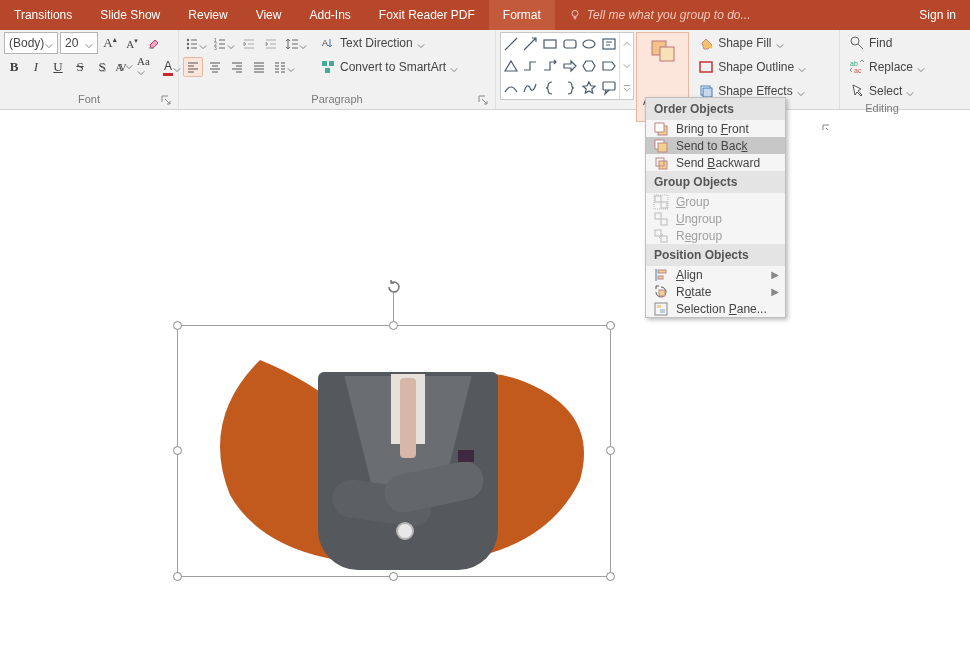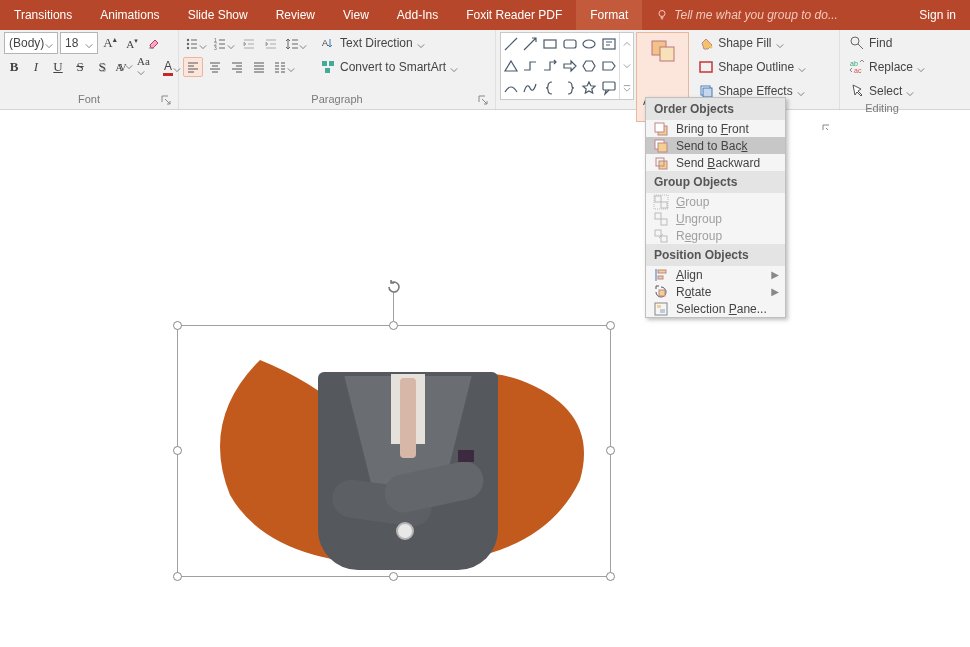--- a/index.html
+++ b/index.html
@@ -85,21 +85,20 @@
 .watch { position: absolute; left: 78px; top: 150px; width: 18px; height: 18px; border-radius: 50%; background: #e8e8e8; border: 2px solid #b5b5b5; }
 .pocket { position: absolute; right: 24px; top: 78px; width: 16px; height: 12px; background: #3d2a3f; }
 
 .txt-icon { font-family: "Segoe UI"; font-size: 13px; color: #444; }
 </style>
 </head>
 <body>
 
 <div class="tab-strip">
   <div class="tab">Transitions</div>
-  <div class="tab">Animations</div>
   <div class="tab">Slide Show</div>
   <div class="tab">Review</div>
   <div class="tab">View</div>
   <div class="tab">Add-Ins</div>
   <div class="tab">Foxit Reader PDF</div>
   <div class="tab active">Format</div>
   <div class="tell-me">
     <svg viewBox="0 0 16 16">
         <circle cx="8" cy="6" r="4" fill="none" stroke="#f3c9bd" stroke-width="1.3"></circle>
         <path d="M6 11h4M6.5 13h3" stroke="#f3c9bd" stroke-width="1.3"></path>
@@ -115,21 +114,21 @@
     <div class="group-body">
       <div class="col" style="gap:3px">
         <div class="row">
           <div class="combo" style="width:54px">
               <span>(Body)</span>
               <span class="caret"><svg viewBox="0 0 10 10">
                   <path d="M1 3l4 4 4-4"></path>
                 </svg></span>
             </div>
           <div class="combo" style="width:38px">
-              <span>18</span>
+              <span>20</span>
               <span class="caret"><svg viewBox="0 0 10 10">
                   <path d="M1 3l4 4 4-4"></path>
                 </svg></span>
             </div>
           <div class="btn16">
               <span class="txt-icon">A<sup style="font-size:8px">▴</sup></span>
             </div>
           <div class="btn16">
               <span class="txt-icon" style="font-size:11px">A<sup style="font-size:7px">▾</sup></span>
             </div>

